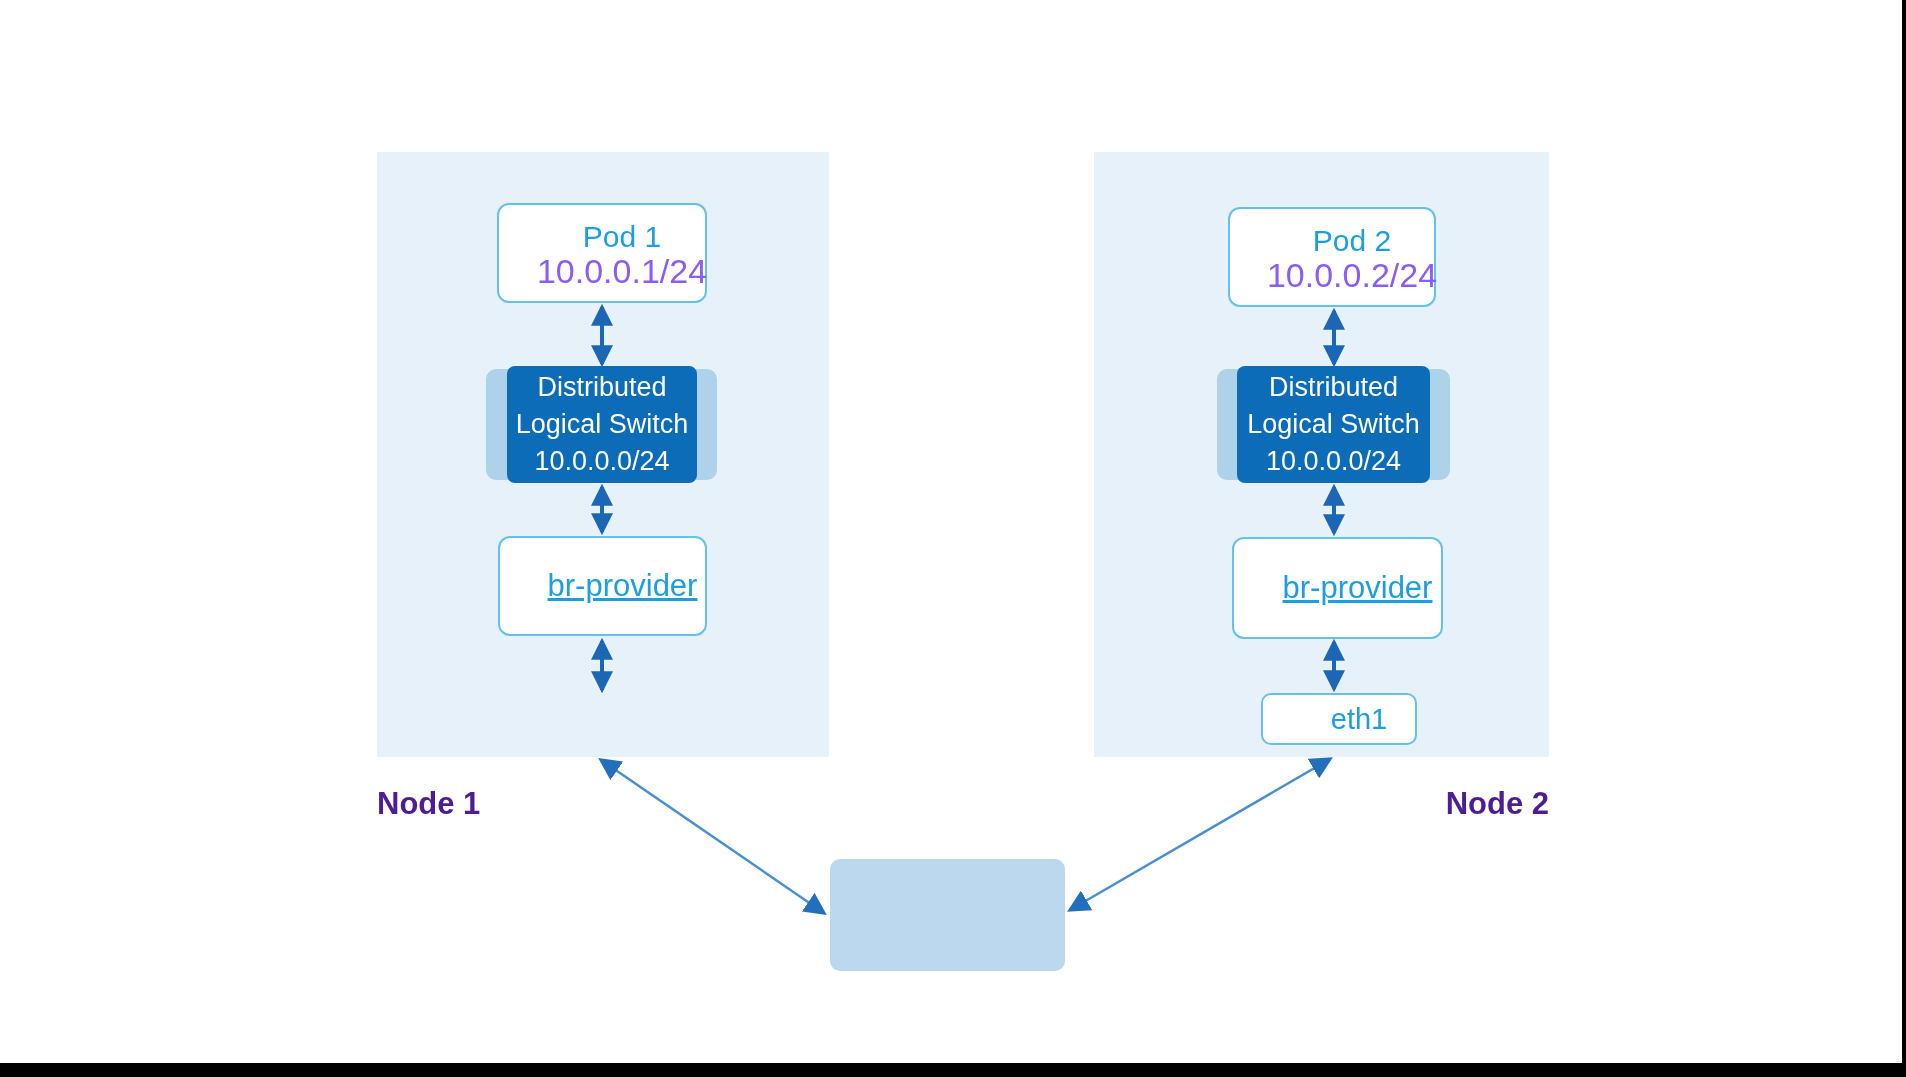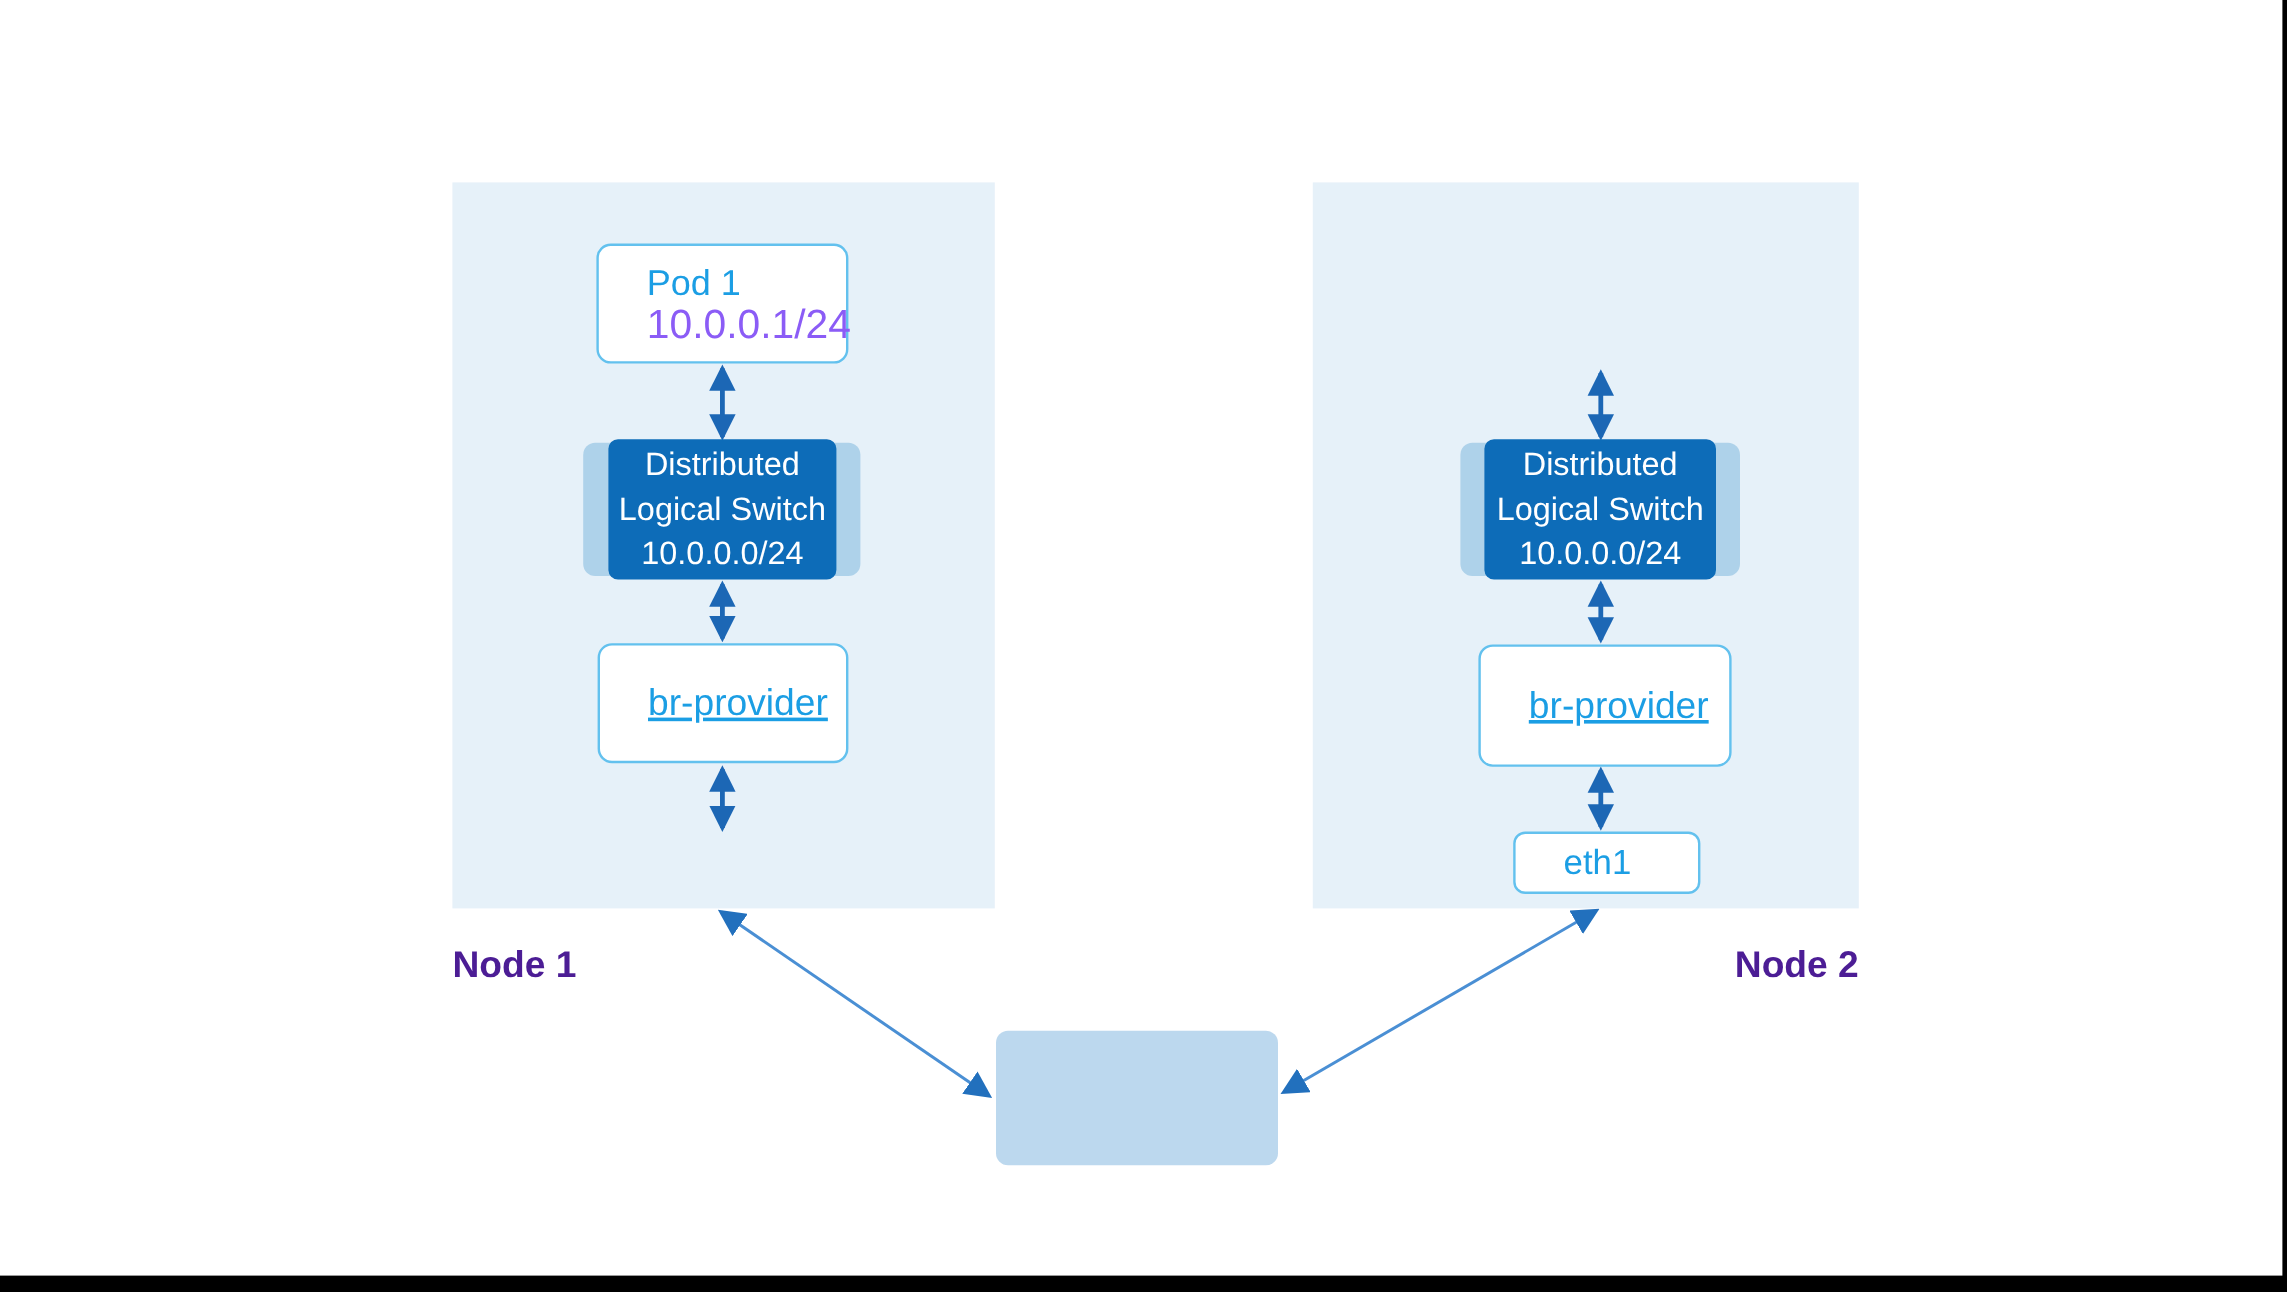--- a/index.html
+++ b/index.html
@@ -22,21 +22,21 @@
   .vd { stroke: #1c67b5; stroke-width: 4; }
   .dg { stroke: #4a8fd4; stroke-width: 2.5; }
 
   
   .whitebox {
     position: absolute; z-index: 3;
     background: #ffffff;
     border: 2px solid #63c1ee;
     border-radius: 12px;
     display: flex; flex-direction: column;
-    align-items: flex-start; justify-content: center;
+    align-items: center; justify-content: center;
     text-align: center;
     padding-left: 40px;
   }
   #pod1-box { left: 497px; top: 203px; width: 210px; height: 100px; }
   #pod2-box { left: 1228px; top: 207px; width: 208px; height: 100px; }
   #br1-box  { left: 498px; top: 536px; width: 209px; height: 100px; }
   #br2-box  { left: 1232px; top: 537px; width: 211px; height: 102px; }
   #eth0-box { left: 524px; top: 694px; width: 156px; height: 62px; border-radius: 10px; }
   #eth1-box { left: 1261px; top: 693px; width: 156px; height: 52px; border-radius: 10px; }
 
@@ -122,20 +122,24 @@
     <span>10.0.0.0/24</span>
   </div>
 
   <div class="whitebox" id="br1-box">
     <div class="bridge-label">br-provider</div>
   </div>
 
 
   <div class="node-label" id="node1-label">Node 1</div>
 
+  <div class="whitebox" id="pod2-box">
+    <div class="pod-title">Pod 2</div>
+    <div class="pod-ip">10.0.0.2/24</div>
+  </div>
 
   <div class="band" id="dls2-band"></div>
   <div class="darkbox" id="dls2-core">
     <span>Distributed</span>
     <span>Logical Switch</span>
     <span>10.0.0.0/24</span>
   </div>
 
   <div class="whitebox" id="br2-box">
     <div class="bridge-label">br-provider</div>

